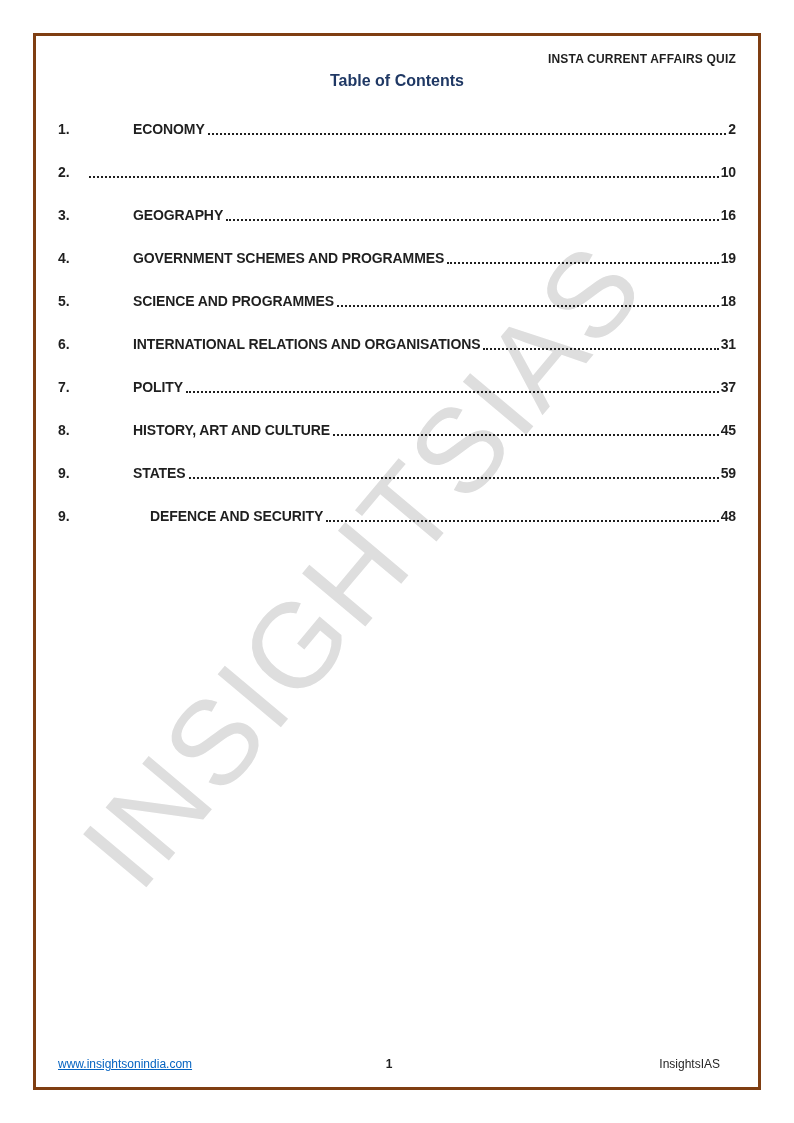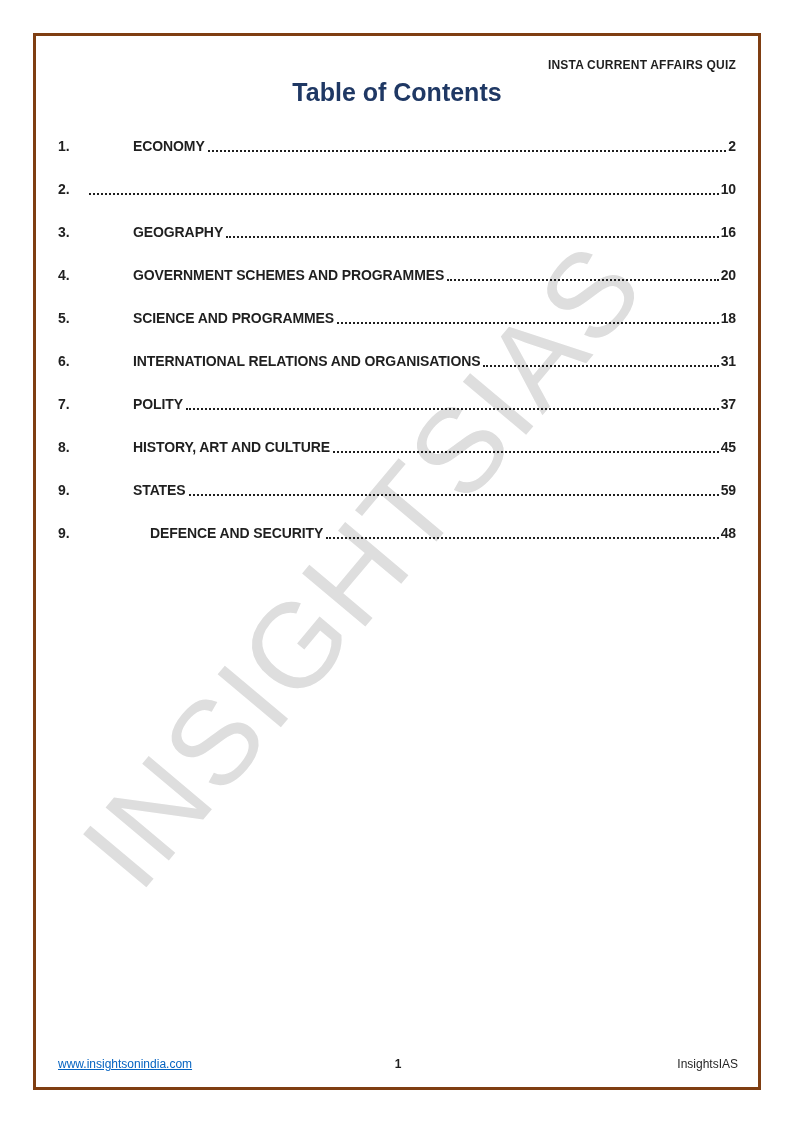--- a/index.html
+++ b/index.html
@@ -46,25 +46,25 @@
     box-sizing: border-box;
     padding: 14px 22px 14px 22px;
     z-index: 1;
   }
   .header-right {
     text-align: right;
     font-size: 12px;
     font-weight: 700;
     color: #1F1F1F;
     letter-spacing: 0.2px;
-    margin-top: 8px;
+    margin-top: 2px;
   }
   .doc-title {
     text-align: center;
-    font-size: 25px;
+    font-size: 16px;
     font-weight: 700;
     color: #1F3864;
     margin-top: 6px;
   }
   .toc {
     margin-top: 30px;
   }
   .toc-row {
     display: flex;
     align-items: flex-end;
@@ -90,21 +90,21 @@
     border-bottom: 2px dotted #1F1F1F;
     margin: 0 2px 4px 3px;
     min-width: 10px;
   }
   .toc-page {
     flex: 0 0 auto;
   }
   .footer {
     position: absolute;
     left: 22px;
-    right: 20px;
+    right: 38px;
     bottom: 16px;
     display: flex;
     align-items: baseline;
     font-size: 12px;
     color: #1F1F1F;
   }
   .footer-left {
     flex: 1;
     text-align: left;
   }
@@ -158,21 +158,21 @@
         <span class="toc-num">3.</span>
         <span class="toc-label">GEOGRAPHY</span>
         <span class="toc-leader"></span>
         <span class="toc-page">16</span>
       </div>
 
       <div class="toc-row">
         <span class="toc-num">4.</span>
         <span class="toc-label">GOVERNMENT SCHEMES AND PROGRAMMES</span>
         <span class="toc-leader"></span>
-        <span class="toc-page">20</span>
+        <span class="toc-page">19</span>
       </div>
 
       <div class="toc-row">
         <span class="toc-num">5.</span>
         <span class="toc-label">SCIENCE AND PROGRAMMES</span>
         <span class="toc-leader"></span>
         <span class="toc-page">18</span>
       </div>
 
       <div class="toc-row">

